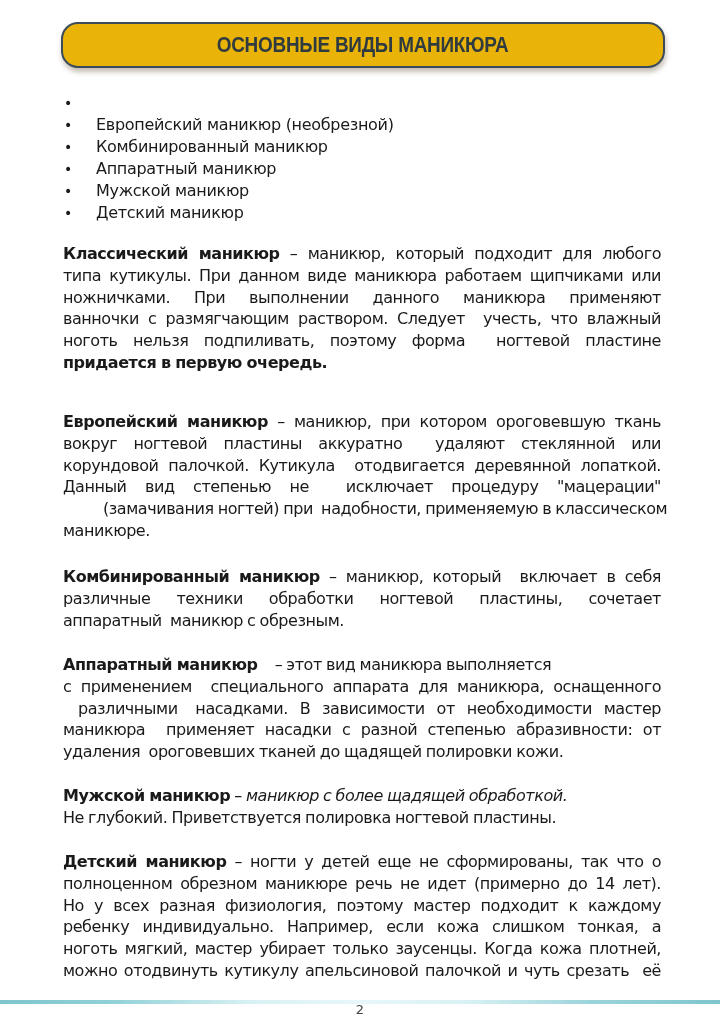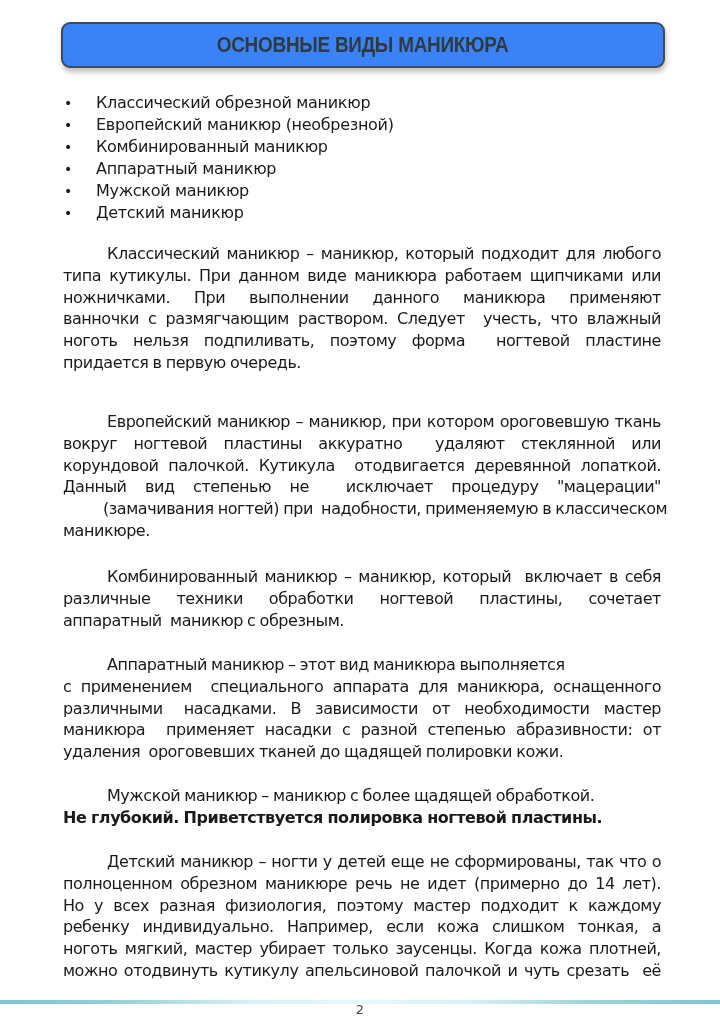--- a/index.html
+++ b/index.html
@@ -2,94 +2,94 @@
 <html><head>
 <meta charset="utf-8">
 <style>
   html, body { margin: 0; padding: 0; }
   body {
     width: 720px; height: 1024px; background: #ffffff; position: relative; overflow: hidden;
     font-family: "DejaVu Sans", sans-serif; color: #1a1a1a;
   }
   .title-box {
     position: absolute; left: 61px; top: 22px; width: 600px; height: 42px;
-    background: #3b82f6; border: 2px solid #3c4c5a; border-radius: 9px;
+    background: #eab308; border: 2px solid #3c4c5a; border-radius: 17px;
     box-shadow: 1px 4px 5px rgba(90,70,40,0.35);
     display: flex; align-items: center; justify-content: center;
   }
   .title-text {
     font-family: "Liberation Sans", sans-serif; font-weight: bold; font-size: 22px;
     color: #2f3b3f; letter-spacing: -0.3px; transform: scaleX(0.86); white-space: nowrap;
   }
   .toc { position: absolute; left: 60px; top: 92px; margin: 0; padding: 0; list-style: none; }
   .toc li { position: relative; height: 22px; line-height: 22px; font-size: 16px; padding-left: 36px; white-space: nowrap; letter-spacing: -0.3px; }
   .toc .bullet { position: absolute; left: 4px; top: 0; font-size: 14px; }
   .para {
     position: absolute; left: 63px; width: 598px; margin: 0;
     font-size: 16px; line-height: 21.8px; text-align: justify; letter-spacing: -0.45px; word-spacing: -0.5px;
   }
-  .para b { font-weight: normal; margin-left: 44px; }
+  .para b { font-weight: bold; }
   .para .line { display: block; text-align: justify; text-align-last: justify; white-space: nowrap; overflow: visible; }
   .para .line.last { text-align-last: left; }
   .footer-line {
     position: absolute; left: 0; top: 1000px; width: 720px; height: 4px;
     background: linear-gradient(to right, #7fc5cc 0%, #8fd0d6 15%, #d8f1f4 35%, #e8f7f9 50%, #d8f1f4 65%, #9ad4da 82%, #7fc5cc 100%);
   }
   .page-number {
     position: absolute; left: 0; width: 720px; top: 1002px; text-align: center;
     font-size: 13px; color: #444; font-family: "DejaVu Sans", sans-serif;
   }
 </style>
 </head>
 <body>
 
 <div class="title-box">
   <span class="title-text">ОСНОВНЫЕ ВИДЫ МАНИКЮРА</span>
 </div>
 
 <ul class="toc">
-  <li><span class="bullet">•</span><span>Классический обрезной маникюр</span></li>
+  <li><span class="bullet">•</span></li>
   <li><span class="bullet">•</span><span>Европейский маникюр (необрезной)</span></li>
   <li><span class="bullet">•</span><span>Комбинированный маникюр</span></li>
   <li><span class="bullet">•</span><span>Аппаратный маникюр</span></li>
   <li><span class="bullet">•</span><span>Мужской маникюр</span></li>
   <li><span class="bullet">•</span><span>Детский маникюр</span></li>
 </ul>
 
 <div class="para" style="top:243px">
     <span class="line"><b>Классический маникюр</b><span style="white-space: pre;"> – маникюр, который подходит для любого</span></span>
     <span class="line"><span style="white-space: pre;">типа кутикулы. При данном виде маникюра работаем щипчиками или</span></span>
     <span class="line"><span style="white-space: pre;">ножничками.  При  выполнении  данного  маникюра  применяют</span></span>
     <span class="line"><span style="white-space: pre;">ванночки с размягчающим раствором. Следует  учесть, что влажный</span></span>
     <span class="line"><span style="white-space: pre;">ноготь  нельзя  подпиливать,  поэтому  форма    ногтевой  пластине</span></span>
-    <span class="line last"><span style="white-space: pre;">придается в первую очередь.</span></span>
+    <span class="line last"><span style="white-space: pre; font-weight: bold;">придается в первую очередь.</span></span>
   </div>
 <div class="para" style="top:411px">
     <span class="line"><b>Европейский маникюр</b><span style="white-space: pre;"> – маникюр, при котором ороговевшую ткань</span></span>
     <span class="line"><span style="white-space: pre;">вокруг  ногтевой  пластины  аккуратно    удаляют  стеклянной  или</span></span>
     <span class="line"><span style="white-space: pre;">корундовой палочкой. Кутикула  отодвигается деревянной лопаткой.</span></span>
     <span class="line"><span style="white-space: pre;">Данный  вид  степенью  не    исключает  процедуру  "мацерации"</span></span>
     <span class="line"><span style="white-space: pre; margin-left: 40px;">(замачивания ногтей) при  надобности, применяемую в классическом</span></span>
     <span class="line last"><span style="white-space: pre;">маникюре.</span></span>
   </div>
 <div class="para" style="top:566px">
     <span class="line"><b>Комбинированный маникюр</b><span style="white-space: pre;"> – маникюр, который  включает в себя</span></span>
     <span class="line"><span style="white-space: pre; margin-top: 25px;">различные   техники   обработки   ногтевой   пластины,   сочетает</span></span>
     <span class="line last"><span style="white-space: pre;">аппаратный  маникюр с обрезным.</span></span>
   </div>
 <div class="para" style="top:654px">
-    <span class="line last"><b>Аппаратный маникюр</b><span style="white-space: pre;"> – этот вид маникюра выполняется</span></span>
+    <span class="line last"><b>Аппаратный маникюр</b><span style="white-space: pre; margin-left: 13px;"> – этот вид маникюра выполняется</span></span>
     <span class="line"><span style="white-space: pre;">с применением  специального аппарата для маникюра, оснащенного</span></span>
-    <span class="line"><span style="white-space: pre;">различными   насадками.  В  зависимости  от  необходимости  мастер</span></span>
+    <span class="line"><span style="white-space: pre; margin-left: 15px;">различными   насадками.  В  зависимости  от  необходимости  мастер</span></span>
     <span class="line"><span style="white-space: pre;">маникюра  применяет насадки с разной степенью абразивности: от</span></span>
     <span class="line last"><span style="white-space: pre;">удаления  ороговевших тканей до щадящей полировки кожи.</span></span>
   </div>
 <div class="para" style="top:785px">
-    <span class="line last"><b>Мужской маникюр</b><span style="white-space: pre;"> – маникюр с более щадящей обработкой.</span></span>
-    <span class="line last"><span style="white-space: pre; font-weight: bold;">Не глубокий. Приветствуется полировка ногтевой пластины.</span></span>
+    <span class="line last"><b>Мужской маникюр</b><span style="white-space: pre; font-style: italic;"> – маникюр с более щадящей обработкой.</span></span>
+    <span class="line last"><span style="white-space: pre;">Не глубокий. Приветствуется полировка ногтевой пластины.</span></span>
   </div>
 <div class="para" style="top:851px">
     <span class="line"><b>Детский маникюр</b><span style="white-space: pre;"> – ногти у детей еще не сформированы, так что о</span></span>
     <span class="line"><span style="white-space: pre;">полноценном обрезном маникюре речь не идет (примерно до 14 лет).</span></span>
     <span class="line"><span style="white-space: pre;">Но у всех разная физиология, поэтому мастер подходит к каждому</span></span>
     <span class="line"><span style="white-space: pre;">ребенку  индивидуально.  Например,  если  кожа  слишком  тонкая,  а</span></span>
     <span class="line"><span style="white-space: pre;">ноготь мягкий, мастер убирает только заусенцы. Когда кожа плотней,</span></span>
     <span class="line"><span style="white-space: pre;">можно отодвинуть кутикулу апельсиновой палочкой и чуть срезать  её</span></span>
   </div>
 

